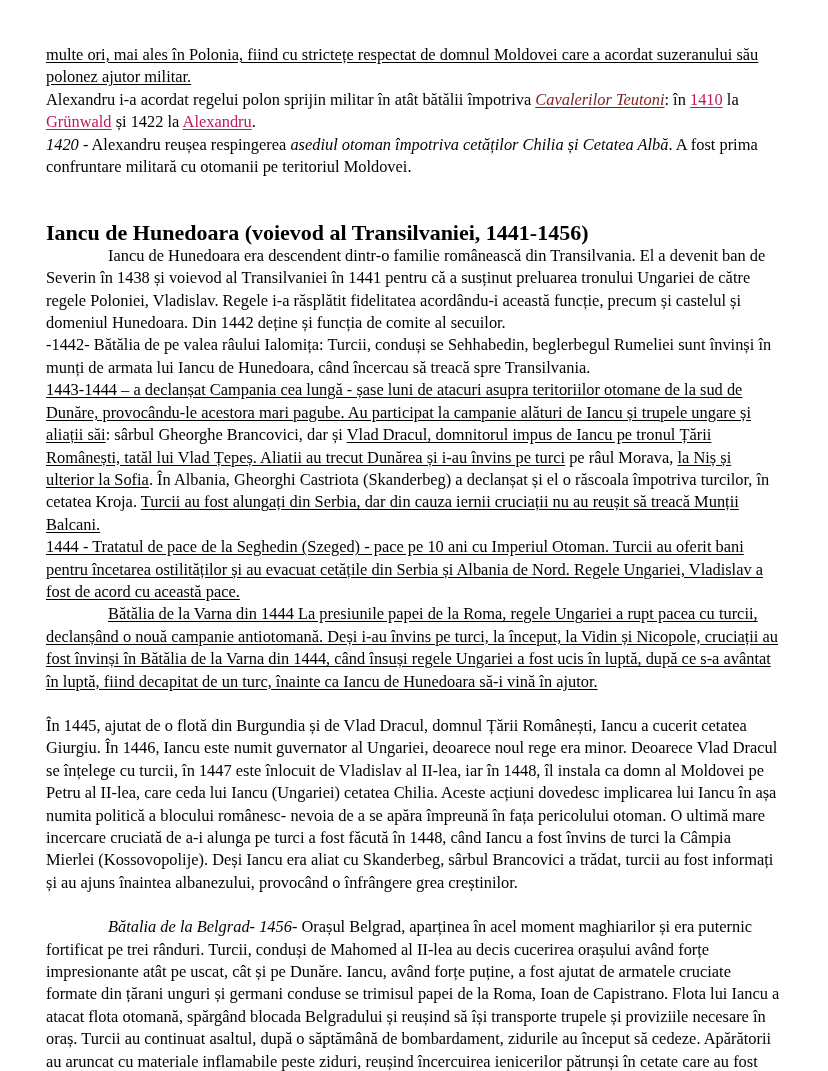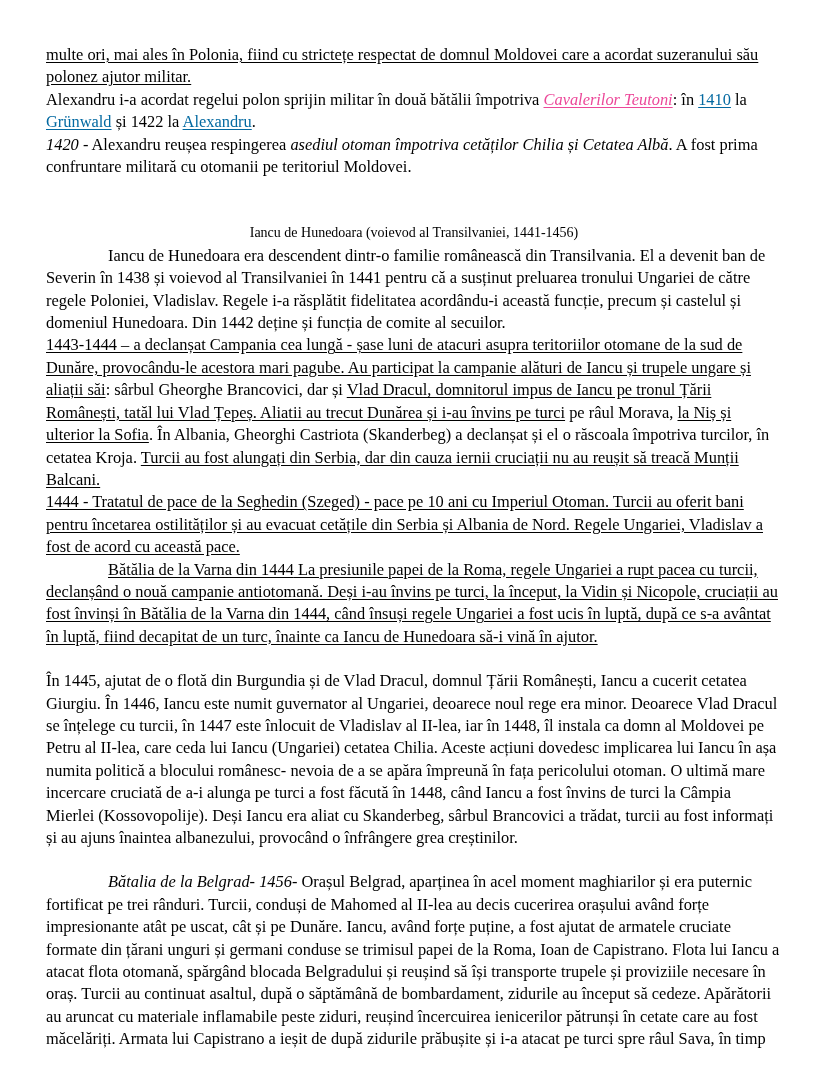--- a/index.html
+++ b/index.html
@@ -32,67 +32,70 @@
   p {
     margin: 0;
     padding: 0;
   }
   .para {
     margin: 0 0 0 0;
   }
   .u { text-decoration: underline; text-underline-offset: 2px; }
   .i { font-style: italic; }
   .lnk {
-    color: #0369a1;
+    color: #be185d;
     text-decoration: underline;
     text-underline-offset: 2px;
   }
   .lnk-i {
-    color: #ec4899;
+    color: #7f1d1d;
     text-decoration: underline;
     font-style: italic;
     text-underline-offset: 2px;
   }
   .heading {
-    text-align: center;
-    font-weight: normal;
-    font-size: 14px;
+    text-align: left;
+    font-weight: bold;
+    font-size: 22px;
     line-height: 22.4px;
   }
   .gap-lg { height: 44px; }
   .gap-md { height: 22px; }
   .indent { display: inline-block; width: 62px; }
 </style>
 </head>
 <body>
 
 <div class="page">
   <div class="doc-body">
 
     <p class="para">
       <span class="u">multe ori, mai ales în Polonia, fiind cu strictețe respectat de domnul  Moldovei care a acordat suzeranului său polonez ajutor militar.</span>
     </p>
 
     <p class="para">
-      <span>Alexandru i-a acordat regelui polon sprijin militar în două bătălii împotriva </span><a href="#" class="lnk-i">Cavalerilor Teutoni</a><span>: în </span><a href="#" class="lnk">1410</a><span> la </span><a href="#" class="lnk">Grünwald</a><span> și 1422 la </span><a href="#" class="lnk">Alexandru</a><span>.</span>
+      <span>Alexandru i-a acordat regelui polon sprijin militar în atât bătălii împotriva </span><a href="#" class="lnk-i">Cavalerilor Teutoni</a><span>: în </span><a href="#" class="lnk">1410</a><span> la </span><a href="#" class="lnk">Grünwald</a><span> și 1422 la </span><a href="#" class="lnk">Alexandru</a><span>.</span>
     </p>
 
 
     <p class="para">
       <span class="i">1420</span><span> - Alexandru reușea respingerea </span><span class="i">asediul otoman împotriva cetăților Chilia și Cetatea Albă</span><span>. A fost prima confruntare militară cu otomanii pe teritoriul Moldovei.</span>
     </p>
 
     <div class="gap-lg"></div>
 
     <p class="heading">Iancu de Hunedoara (voievod al Transilvaniei, 1441-1456)</p>
 
     <p class="para">
       <span class="indent"></span><span>Iancu de Hunedoara era descendent dintr-o familie românească din Transilvania. El a devenit ban de Severin în 1438 și voievod al Transilvaniei în 1441 pentru că a susținut preluarea tronului Ungariei de către regele Poloniei, Vladislav. Regele i-a răsplătit fidelitatea acordându-i această funcție, precum și castelul și domeniul Hunedoara. Din 1442 deține și funcția de comite al secuilor.</span>
     </p>
 
+    <p class="para">
+      <span>-1442- Bătălia de pe valea râului Ialomița: Turcii, conduși se Sehhabedin, beglerbegul Rumeliei sunt învinși în munți de armata lui Iancu de Hunedoara, când încercau să treacă spre Transilvania.</span>
+    </p>
 
     <p class="para">
       <span class="u">1443-1444 – a declanșat Campania cea lungă - șase luni de atacuri asupra teritoriilor otomane de la sud de Dunăre, provocându-le acestora mari pagube. Au participat la campanie alături de Iancu și trupele ungare și aliații săi</span><span>: sârbul Gheorghe Brancovici, dar și </span><span class="u">Vlad Dracul, domnitorul impus de Iancu pe tronul Țării Românești, tatăl lui Vlad Țepeș. Aliatii au trecut Dunărea și i-au învins pe turci</span><span> pe râul Morava, </span><span class="u">la Niș și ulterior la Sofia</span><span>. În Albania, Gheorghi Castriota (Skanderbeg) a declanșat și el o răscoala împotriva turcilor, în cetatea Kroja. </span><span class="u">Turcii au fost alungați din Serbia, dar din cauza iernii cruciații nu au reușit să treacă Munții Balcani.</span>
     </p>
 
     <p class="para">
       <span class="u"> 1444 - Tratatul de pace de la Seghedin (Szeged) - pace pe 10 ani cu Imperiul Otoman. Turcii au oferit bani pentru încetarea ostilităților și au evacuat cetățile din Serbia și Albania de Nord. Regele Ungariei, Vladislav a fost de acord cu această pace.</span>
     </p>
 
     <p class="para">

